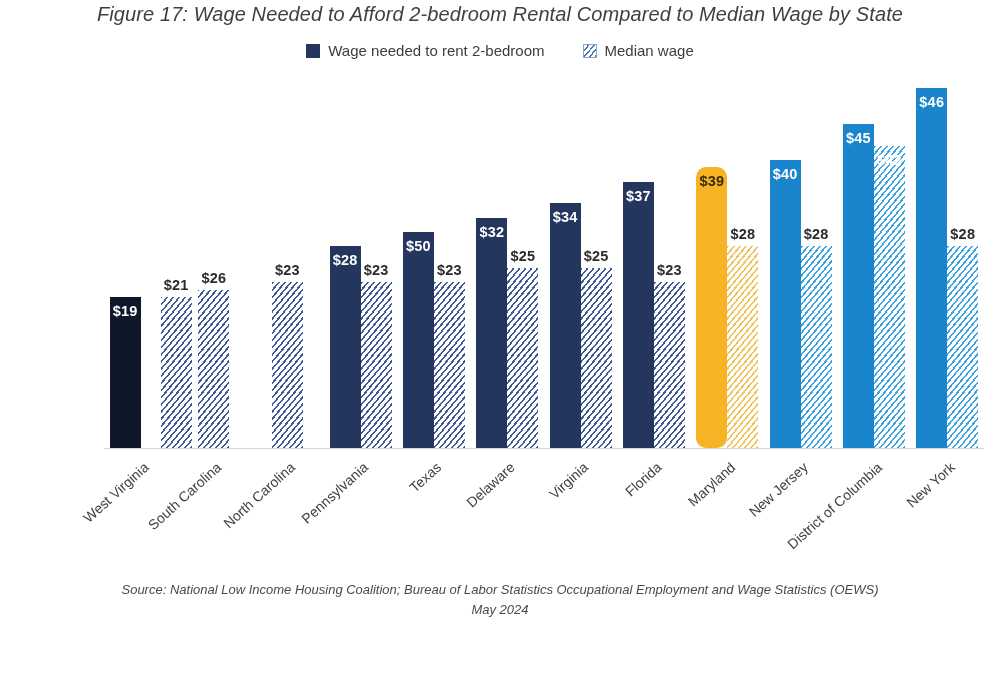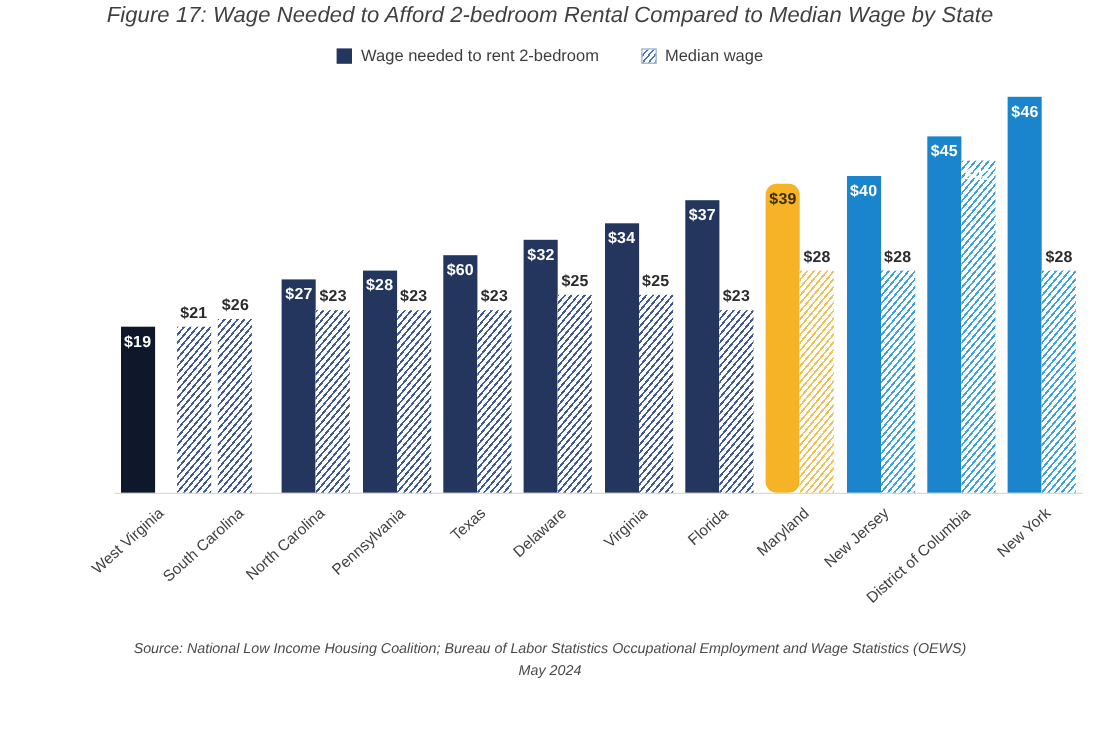--- a/index.html
+++ b/index.html
@@ -195,46 +195,41 @@
         </div>
         <div class="group">
           <div class="bar-wrap">
             <div class="bar" style="height: 158.4px;;background-color:#ffffff;background-image:repeating-linear-gradient(-50deg,#3f5a94 0px,#3f5a94 1.6px,#ffffff 1.6px,#ffffff 4.6px);">
               <div class="bar-label outside">$26</div>
             </div>
           </div>
         </div>
         <div class="group">
           <div class="bar-wrap">
-            <div class="bar" style="height: 194.4px; background: rgb(37, 54, 94);">
-              <div class="bar-label inside">$27</div>
-            </div>
-          </div>
-          <div class="bar-wrap">
             <div class="bar" style="height: 165.6px;;background-color:#ffffff;background-image:repeating-linear-gradient(-50deg,#3f5a94 0px,#3f5a94 1.6px,#ffffff 1.6px,#ffffff 4.6px);">
               <div class="bar-label outside">$23</div>
             </div>
           </div>
         </div>
         <div class="group">
           <div class="bar-wrap">
             <div class="bar" style="height: 201.6px; background: rgb(37, 54, 94);">
               <div class="bar-label inside">$28</div>
             </div>
           </div>
           <div class="bar-wrap">
             <div class="bar" style="height: 165.6px;;background-color:#ffffff;background-image:repeating-linear-gradient(-50deg,#3f5a94 0px,#3f5a94 1.6px,#ffffff 1.6px,#ffffff 4.6px);">
               <div class="bar-label outside">$23</div>
             </div>
           </div>
         </div>
         <div class="group">
           <div class="bar-wrap">
             <div class="bar" style="height: 216px; background: rgb(37, 54, 94);">
-              <div class="bar-label inside">$60</div>
+              <div class="bar-label inside">$50</div>
             </div>
           </div>
           <div class="bar-wrap">
             <div class="bar" style="height: 165.6px;;background-color:#ffffff;background-image:repeating-linear-gradient(-50deg,#3f5a94 0px,#3f5a94 1.6px,#ffffff 1.6px,#ffffff 4.6px);">
               <div class="bar-label outside">$23</div>
             </div>
           </div>
         </div>
         <div class="group">
           <div class="bar-wrap">

